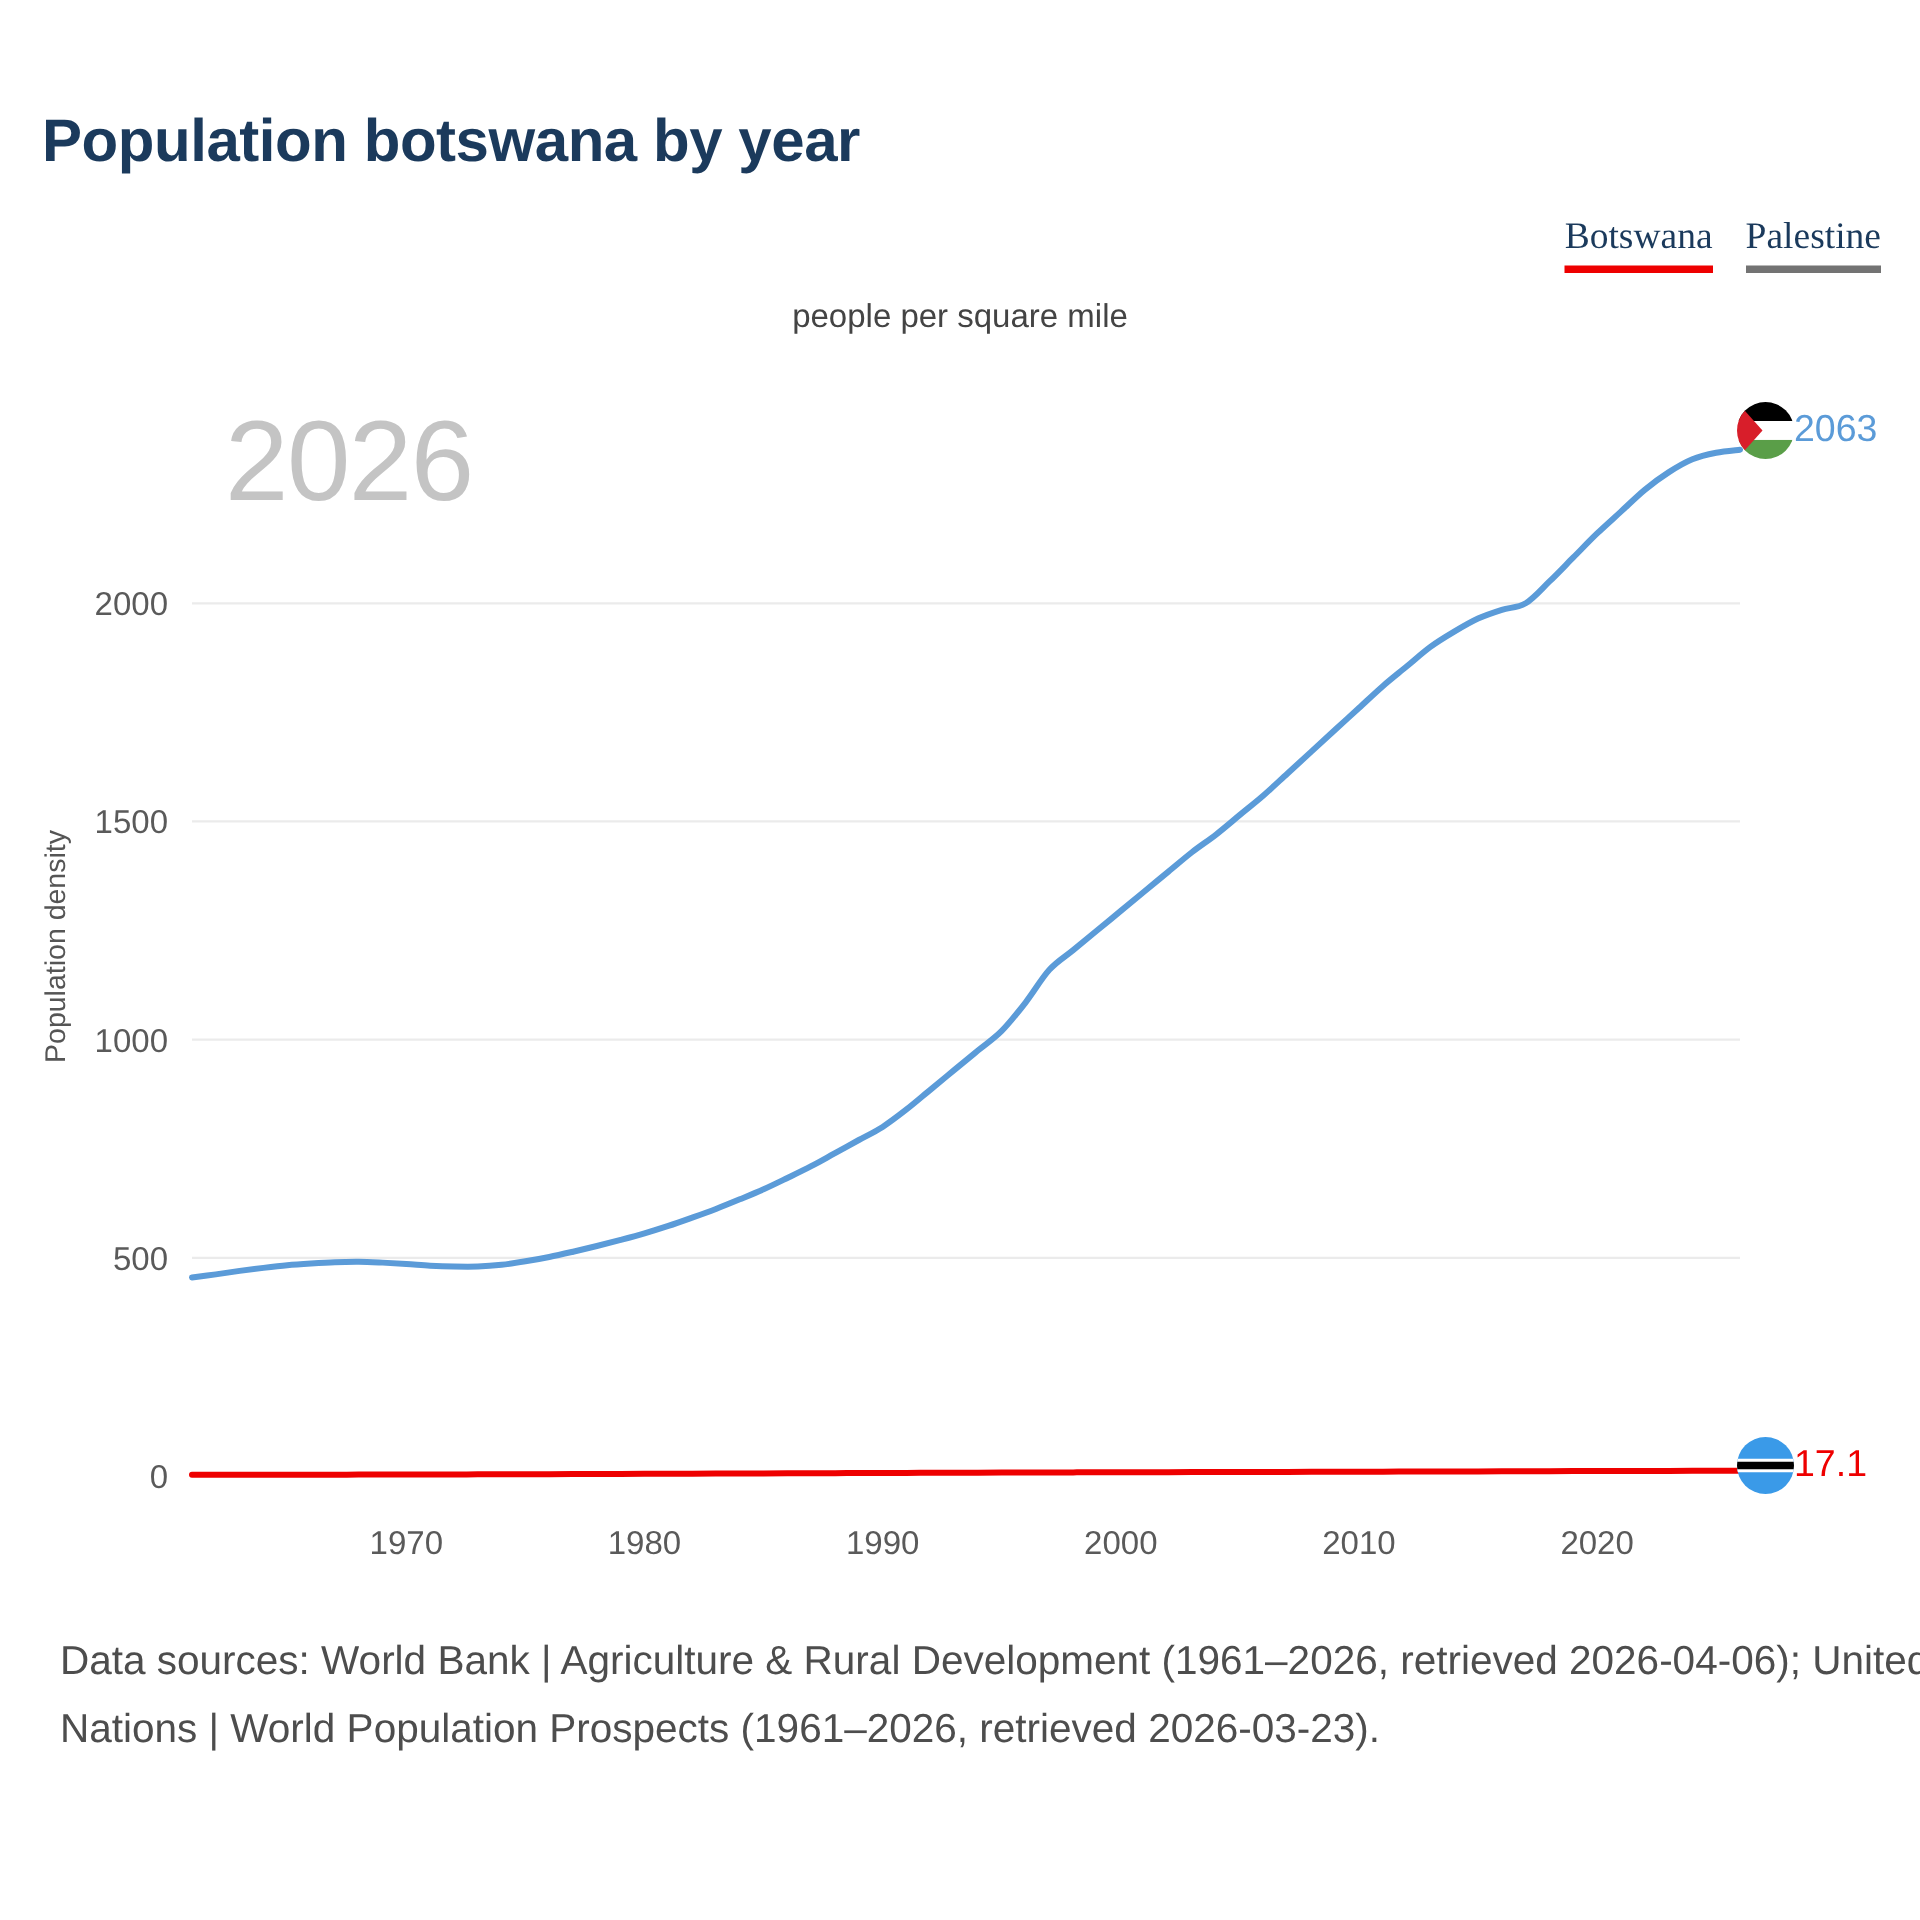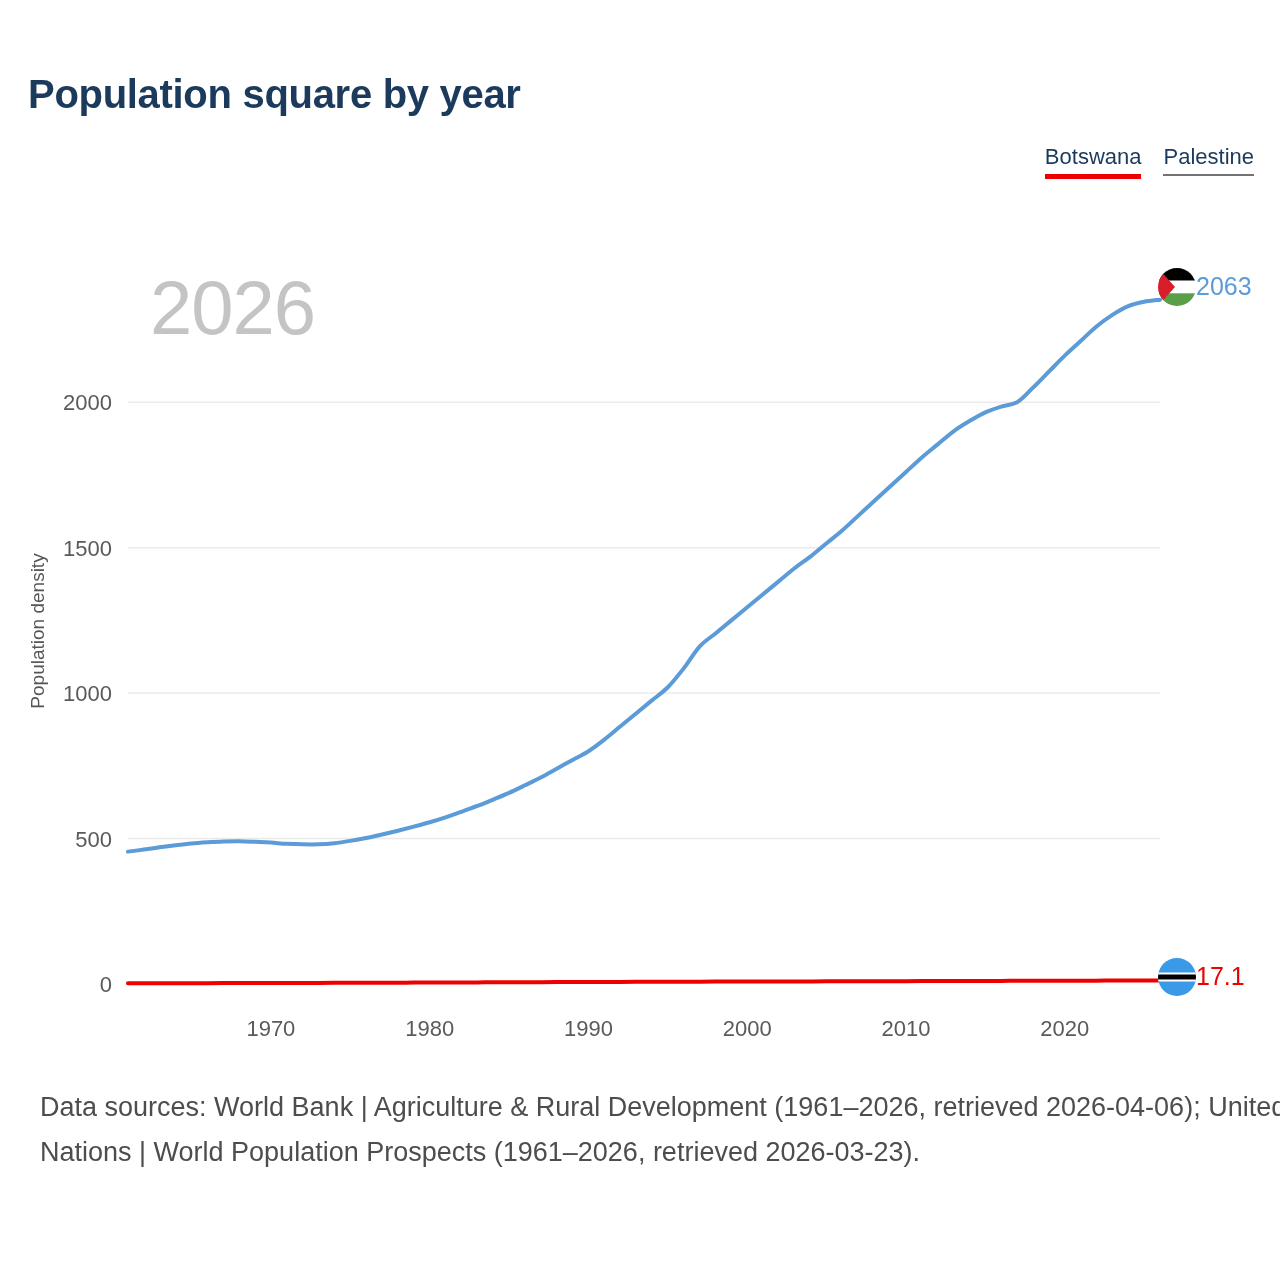--- a/index.html
+++ b/index.html
@@ -31,28 +31,29 @@
   }
   .legend {
     position: absolute;
     right: 26px;
     top: 145px;
     display: flex;
     gap: 22px;
     align-items: flex-start;
   }
   .legend-item {
-    font-size: 22px;
+    font-size: 25px;
     color: #1b3a5c;
     padding-bottom: 6px;
     line-height: 1.05;
     white-space: nowrap;
+    font-family: Liberation Serif, serif;
   }
   .legend-item.botswana { border-bottom: 5px solid #ee0000; }
-  .legend-item.palestine { border-bottom: 2px solid #737373; }
+  .legend-item.palestine { border-bottom: 5px solid #737373; }
 
   .subtitle {
     position: absolute;
     left: 0;
     right: 0;
     top: 198px;
     text-align: center;
     font-size: 22px;
     color: #444;
   }
@@ -132,27 +133,28 @@
     color: #4d4d4d;
     line-height: 1.65;
   }
   .footer div { white-space: nowrap; }
 </style>
 </head>
 <body>
 
 <div id="chart-root">
 
-  <div class="chart-title">Population square by year</div>
+  <div class="chart-title">Population botswana by year</div>
 
   <div class="legend">
     <div class="legend-item botswana">Botswana</div>
     <div class="legend-item palestine">Palestine</div>
   </div>
 
+  <div class="subtitle">people per square mile</div>
 
   <div class="year-watermark">2026</div>
 
   <div class="y-axis-title">Population density</div>
 
   <svg class="plot-svg" width="1280" height="1060">
     <g id="gridlines">
         <line x1="128" x2="1160" y1="838.5454545454545" y2="838.5454545454545" class="gridline"></line>
         <line x1="128" x2="1160" y1="693.090909090909" y2="693.090909090909" class="gridline"></line>
         <line x1="128" x2="1160" y1="547.6363636363636" y2="547.6363636363636" class="gridline"></line>

